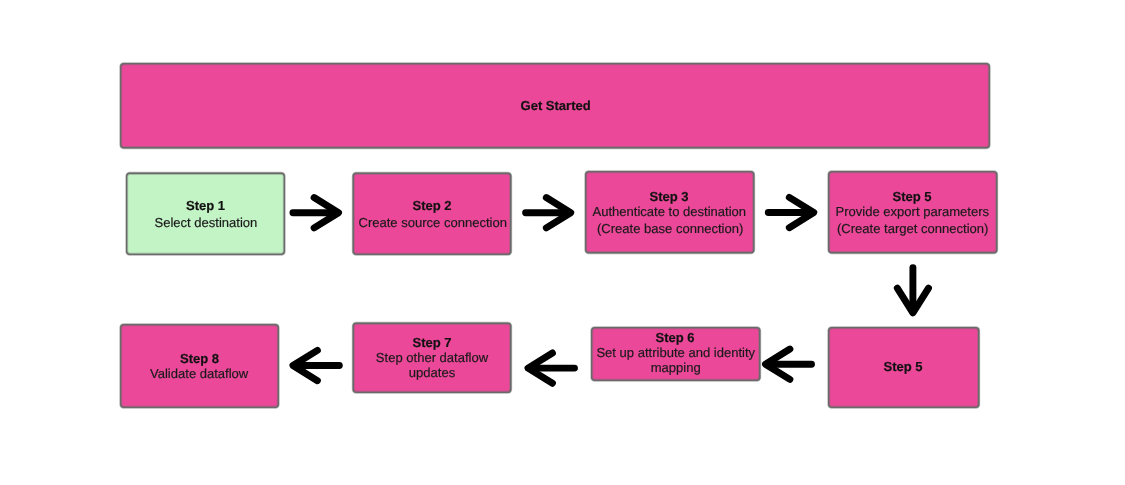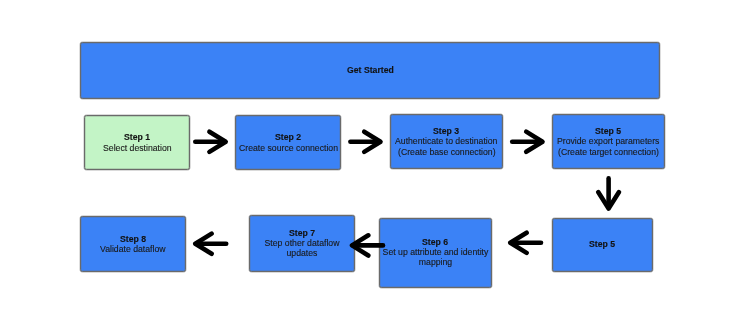--- a/index.html
+++ b/index.html
@@ -2,21 +2,21 @@
 <html><head>
 <meta charset="utf-8">
 <style>
   html,body{margin:0;padding:0;background:#ffffff;}
   body{width:750px;height:323px;overflow:hidden;
        font-family:"Liberation Sans",sans-serif;
        -webkit-font-smoothing:antialiased;}
   #canvas{position:relative;width:750px;height:323px;background:#ffffff;}
 
   .node{position:absolute;box-sizing:border-box;
-        border:1px solid #6a6a6a;border-radius:2.5px;background:#3b82f6;
+        border:1px solid #6a6a6a;border-radius:2.5px;background:#ec4899;
         box-shadow:0 0 0 0.45px rgba(110,110,110,0.5),
                    inset 0 0 0 0.45px rgba(110,110,110,0.5);
         display:flex;flex-direction:column;align-items:center;justify-content:center;
         text-align:center;}
   .node.green{background:#c3f4c6;}
   .node.nudge-up > div{position:relative;top:-0.6px;}
   .node .ttl{font-size:8.7px;font-weight:bold;color:#121212;line-height:10.3px;white-space:nowrap;
              -webkit-text-stroke:0.12px #121212;will-change:transform;}
   .node .ln{font-size:8.7px;font-weight:normal;color:#1a1a1a;line-height:10.3px;
             -webkit-text-stroke:0.12px #1a1a1a;will-change:transform;}
@@ -54,26 +54,26 @@
   <div class="node" style="left:552px;top:114px;width:113px;height:55px">
     <div class="ttl">Step 5</div>
     <div class="ln">Provide export parameters</div>
     <div class="ln">(Create target connection)</div>
   </div>
 
   <div class="node nudge-up" style="left:552px;top:218px;width:101px;height:54px">
     <div class="ttl">Step 5</div>
   </div>
 
-  <div class="node nudge-up" style="left:379px;top:218px;width:113px;height:70px">
+  <div class="node nudge-up" style="left:394px;top:218px;width:113px;height:36px">
     <div class="ttl">Step 6</div>
     <div class="ln">Set up attribute and identity mapping</div>
   </div>
 
-  <div class="node" style="left:249px;top:215px;width:106px;height:57px">
+  <div class="node" style="left:235px;top:215px;width:106px;height:47px">
     <div class="ttl">Step 7</div>
     <div class="ln">Step other dataflow updates</div>
   </div>
 
   <div class="node" style="left:80px;top:216px;width:106px;height:56px">
     <div class="ttl">Step 8</div>
     <div class="ln">Validate dataflow</div>
   </div>
 
   <svg class="arrows" viewBox="0 0 750 323">

